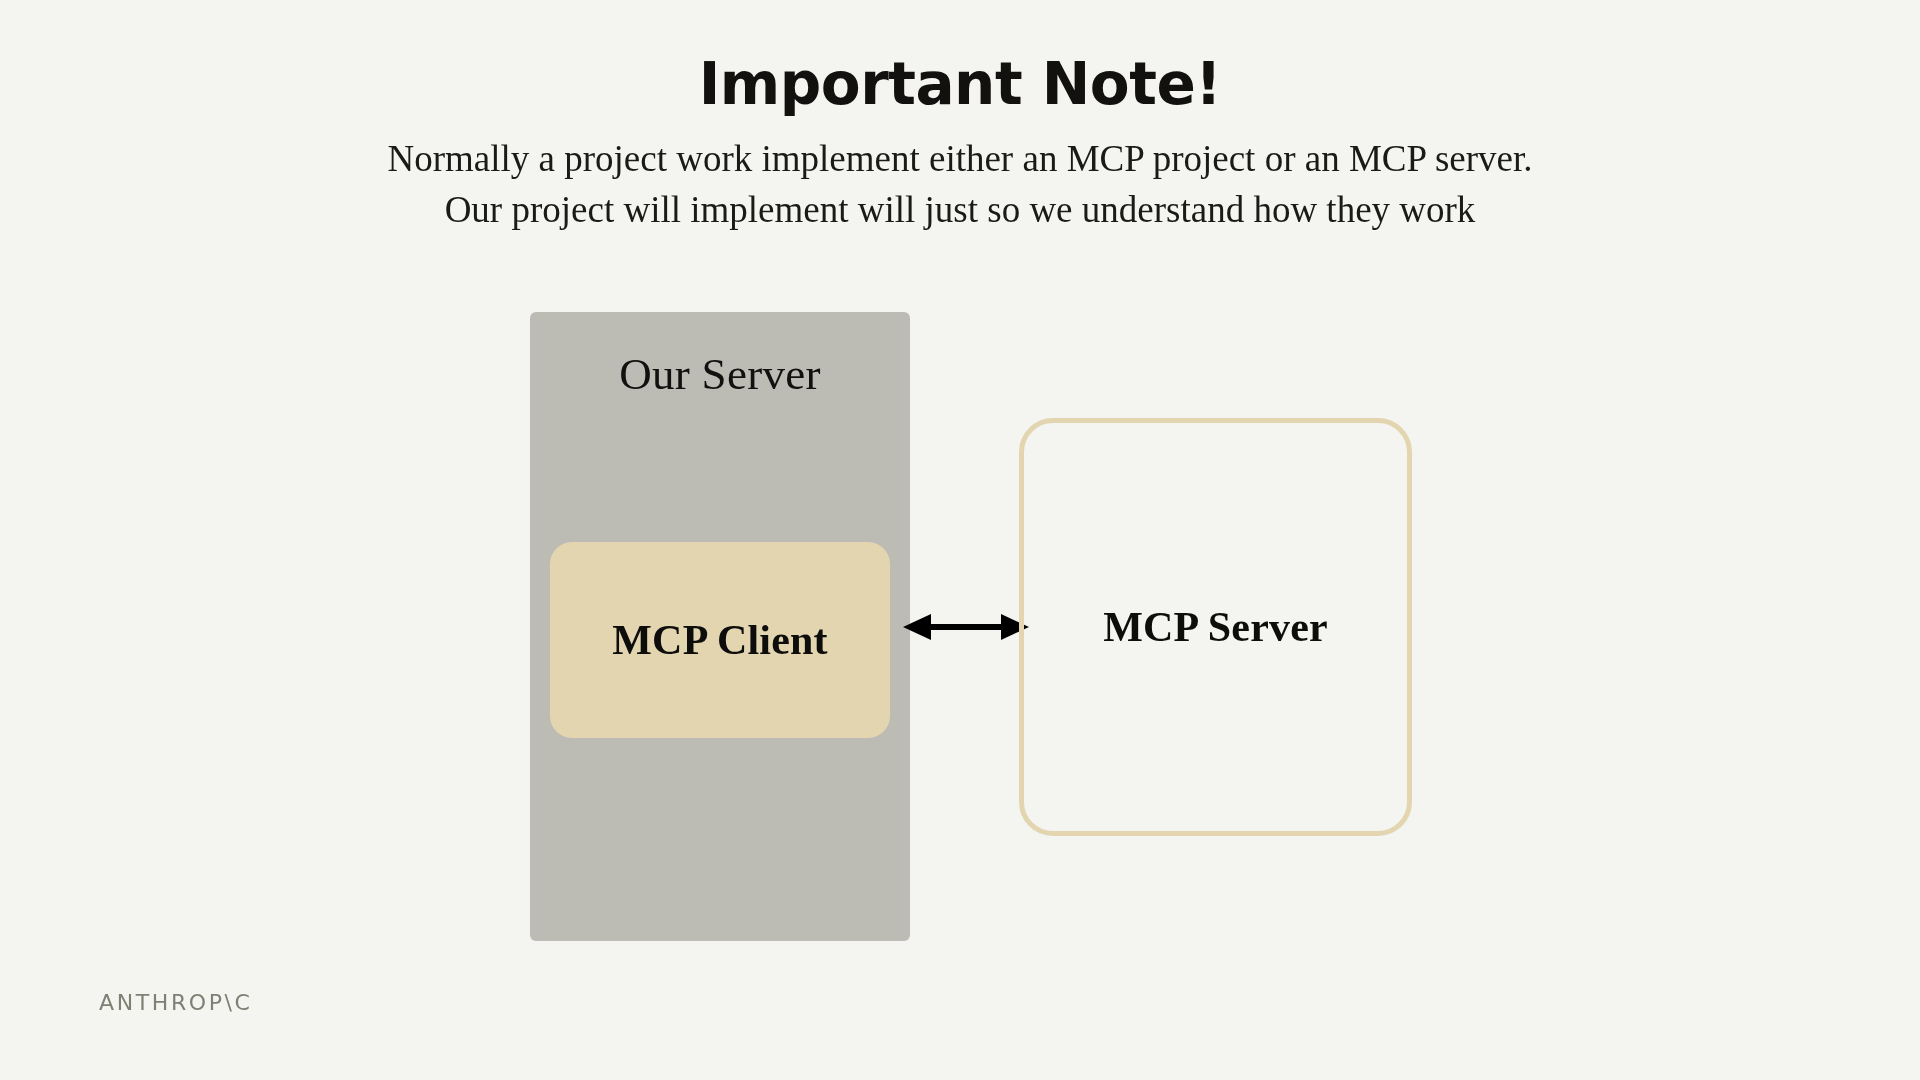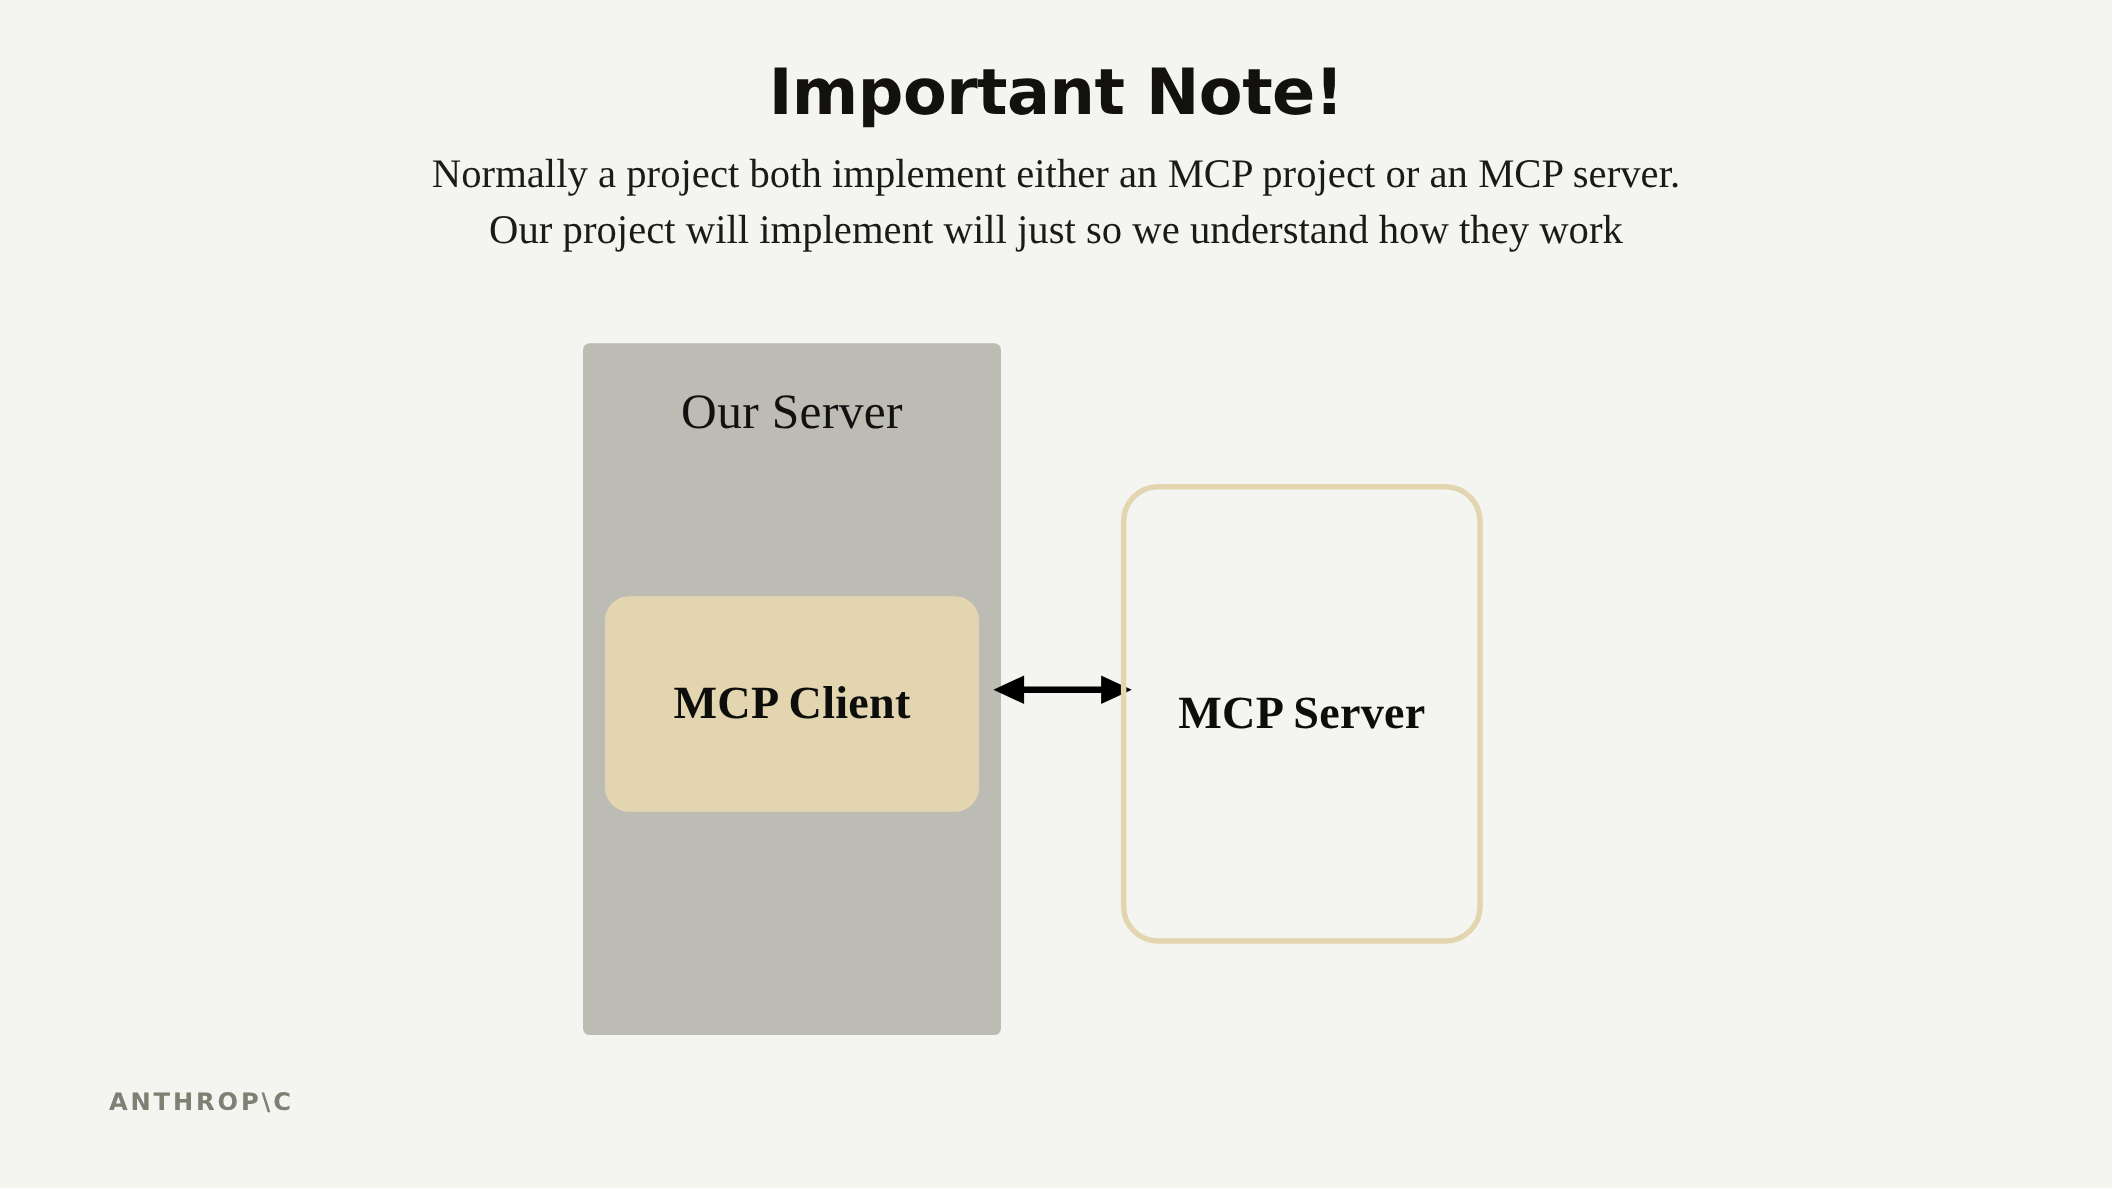--- a/index.html
+++ b/index.html
@@ -97,30 +97,29 @@
     font-weight: 700;
     font-size: 42px;
     color: #0D0D0B;
     letter-spacing: 0.2px;
   }
 
   .mcp-server-box {
     position: absolute;
     left: 1019px;
     top: 418px;
-    width: 329px;
+    width: 393px;
     height: 418px;
     border: 5px solid #E2D5B0;
     border-radius: 34px;
     background: transparent;
     box-sizing: border-box;
     display: flex;
     align-items: center;
     justify-content: center;
-    margin-top: 22px;
   }
   .mcp-server-label {
     font-family: "Liberation Serif", serif;
     font-weight: 700;
     font-size: 42px;
     color: #0D0D0B;
     letter-spacing: 0.2px;
   }
 
   .connector-arrow {
@@ -130,33 +129,33 @@
     width: 126px;
     height: 46px;
   }
 
   
   .brand-logo {
     position: absolute;
     left: 99px;
     top: 990px;
     font-family: "DejaVu Sans", sans-serif;
-    font-weight: 700;
+    font-weight: 400;
     font-size: 22px;
     letter-spacing: 2.6px;
     color: #7D8072;
   }
 </style>
 </head>
 <body>
 
 <div class="slide-header">
   <h1 class="slide-title">Important Note!</h1>
   <div class="slide-subtitle">
-    <span class="sub-line"><span>Normally a project both implement </span><b>either</b><span> an MCP project </span><b>or</b><span> an MCP server.</span></span>
+    <span class="sub-line"><span>Normally a project work implement </span><b>either</b><span> an MCP project </span><b>or</b><span> an MCP server.</span></span>
     <span class="sub-line"><span>Our project will implement </span><b>will</b><span> just so we understand how they work</span></span>
   </div>
 </div>
 
 <div class="diagram">
 
   <div class="our-server-box">
     <div class="our-server-label">Our Server</div>
 
     <div class="mcp-client-box">

